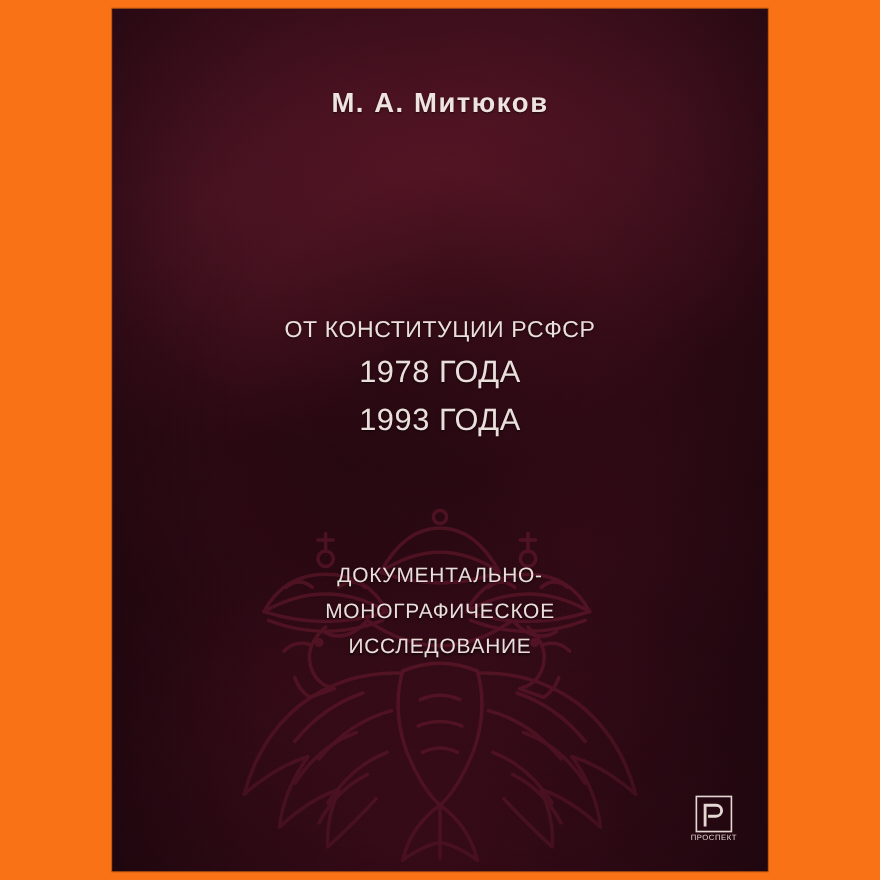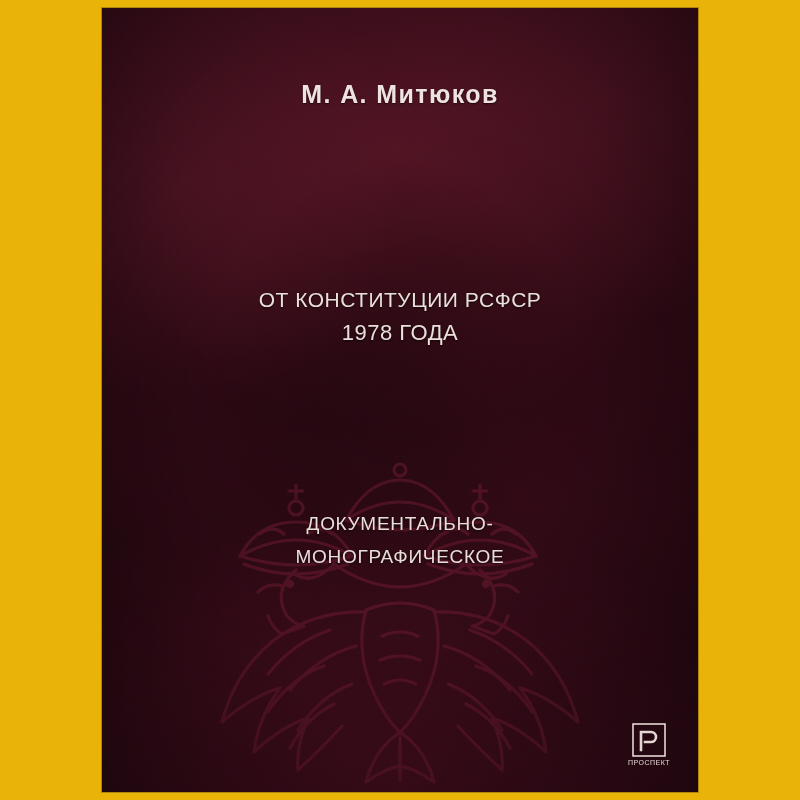--- a/index.html
+++ b/index.html
@@ -8,21 +8,21 @@
     background: #ffffff;
     width: 800px;
     height: 800px;
     font-family: "Liberation Sans", sans-serif;
   }
 
   #page {
     position: relative;
     width: 800px;
     height: 800px;
-    background: #eab308;
+    background: #f97316;
     overflow: hidden;
   }
 
   
   #cover {
     position: absolute;
     left: 102px;
     top: 8px;
     width: 596px;
     height: 784px;
@@ -114,21 +114,21 @@
     color: #eadfdb;
     text-shadow: 0 1px 2px rgba(0,0,0,0.6);
   }
 
   .subtitle .line {
     display: block;
     white-space: nowrap;
   }
 
   .subtitle .line.small {
-    font-size: 22px;
+    font-size: 28px;
   }
 
   .genre {
     position: absolute;
     top: 500px;
     left: 34px;
     right: 34px;
     font-size: 19px;
     line-height: 1.72;
     letter-spacing: 0.7px;
@@ -222,25 +222,27 @@
     </svg>
 
     <div id="content">
 
       <div class="author">М. А. Митюков</div>
 
 
       <div class="subtitle">
         <span class="line">ОТ  КОНСТИТУЦИИ РСФСР</span>
         <span class="line small">1978 ГОДА</span>
+        <span class="line small">1993 ГОДА</span>
       </div>
 
       <div class="genre">
         <span class="line">ДОКУМЕНТАЛЬНО-</span>
         <span class="line">МОНОГРАФИЧЕСКОЕ</span>
+        <span class="line">ИССЛЕДОВАНИЕ</span>
       </div>
 
     </div>
 
     <div id="publisher">
       <div class="mark">
         <svg viewBox="0 0 34 34" xmlns="http://www.w3.org/2000/svg" aria-hidden="true">
           <rect x="1" y="1" width="32" height="32" fill="none" stroke="#e4d6d3" stroke-width="1.6"></rect>
           <path d="M9 27 V9 h10 a5 5 0 0 1 0 10 h-6" fill="none" stroke="#e4d6d3" stroke-width="2.6" stroke-linecap="square"></path>
         </svg>

